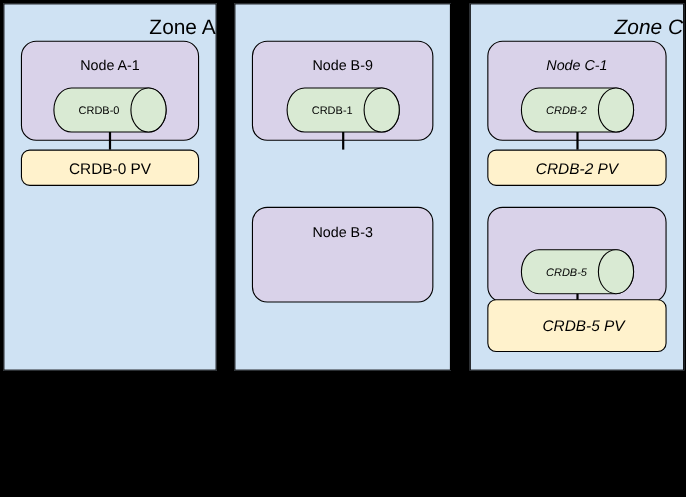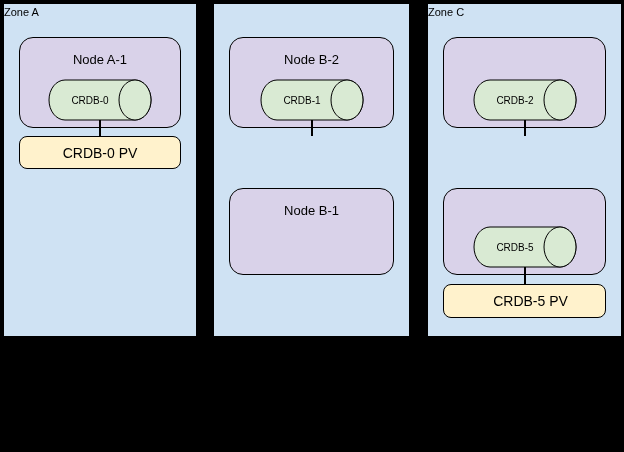--- a/index.html
+++ b/index.html
@@ -16,24 +16,24 @@
     overflow: hidden;
   }
   .zone {
     position: absolute; top: 3px; height: 334px;
     background: var(--zone-fill, #cfe2f3);
     border: 1px solid var(--shape-border, #000);
     box-sizing: border-box;
   }
   .zone-a { left: 3px;   width: 194px; }
   .zone-b { left: 213px; width: 197px; }
-  .zone-c { left: 427px; width: 195px; }
+  .zone-c { left: 427px; width: 195px; font-style: italic; }
   .zone-label {
-    position: absolute; top: 0; left: 0; right: 0;
-    text-align: left; font-size: 11px; line-height: 16px;
+    position: absolute; top: 14px; left: 0; right: 0;
+    text-align: right; font-size: 19px; line-height: 16px;
   }
   .node {
     position: absolute; left: 15px; right: 15px;
     background: var(--node-fill, #d9d2e9);
     border: 1px solid var(--shape-border, #000);
     border-radius: 14px;
     box-sizing: border-box;
   }
   .node-row1 { top: 33px;  height: 91px; padding-left: 24px; }
   .node-row2 { top: 184px; height: 87px; }
@@ -67,21 +67,21 @@
   .pv {
     position: absolute; left: 15px; right: 15px;
     background: var(--pv-fill, #fff2cc);
     border: 1px solid var(--shape-border, #000);
     border-radius: 8px;
     box-sizing: border-box;
     display: flex; align-items: center; justify-content: center;
     font-size: 14px;
   }
   .pv-row1 { top: 132px; height: 33px; justify-content: center; }
-  .pv-row2 { top: 280px; height: 34px; padding-left: 12px; }
+  .pv-row2 { top: 268px; height: 48px; padding-left: 12px; }
 </style>
 </head>
 <body>
 
 <div class="canvas">
 
   <div class="zone zone-a">
     <div class="zone-label">Zone A</div>
     <div class="node node-row1">
       <div class="node-title">Node A-1</div>
@@ -92,43 +92,47 @@
       </svg>
     </div>
     <div class="connector conn-row1"></div>
     <div class="pv pv-row1">
       <span>CRDB-0 PV</span>
     </div>
   </div>
 
   <div class="zone zone-b">
     <div class="node node-row1">
-      <div class="node-title">Node B-2</div>
+      <div class="node-title">Node B-9</div>
       <svg class="cylinder cyl-row1" viewBox="0 0 104 42">
         <path d="M 17 1 H 87 A 16 20 0 0 1 87 41 H 17 A 16 20 0 0 1 17 1 Z"></path>
         <ellipse cx="87" cy="21" rx="16" ry="20"></ellipse>
         <text x="42" y="25" text-anchor="middle">CRDB-1</text>
       </svg>
     </div>
     <div class="connector conn-row1"></div>
     <div class="node node-row2">
-      <div class="node-title">Node B-1</div>
+      <div class="node-title">Node B-3</div>
     </div>
   </div>
 
   <div class="zone zone-c">
     <div class="zone-label">Zone C</div>
     <div class="node node-row1">
+      <div class="node-title">Node C-1</div>
       <svg class="cylinder cyl-row1" viewBox="0 0 104 42">
         <path d="M 17 1 H 87 A 16 20 0 0 1 87 41 H 17 A 16 20 0 0 1 17 1 Z"></path>
         <ellipse cx="87" cy="21" rx="16" ry="20"></ellipse>
         <text x="42" y="25" text-anchor="middle">CRDB-2</text>
       </svg>
     </div>
     <div class="connector conn-row1"></div>
+    <div class="pv pv-row1">
+      <span>CRDB-2 PV</span>
+    </div>
     <div class="node node-row2">
       <svg class="cylinder cyl-row2" viewBox="0 0 104 42">
         <path d="M 17 1 H 87 A 16 20 0 0 1 87 41 H 17 A 16 20 0 0 1 17 1 Z"></path>
         <ellipse cx="87" cy="21" rx="16" ry="20"></ellipse>
         <text x="42" y="25" text-anchor="middle">CRDB-5</text>
       </svg>
     </div>
     <div class="connector conn-row2"></div>
     <div class="pv pv-row2">
       <span>CRDB-5 PV</span>

